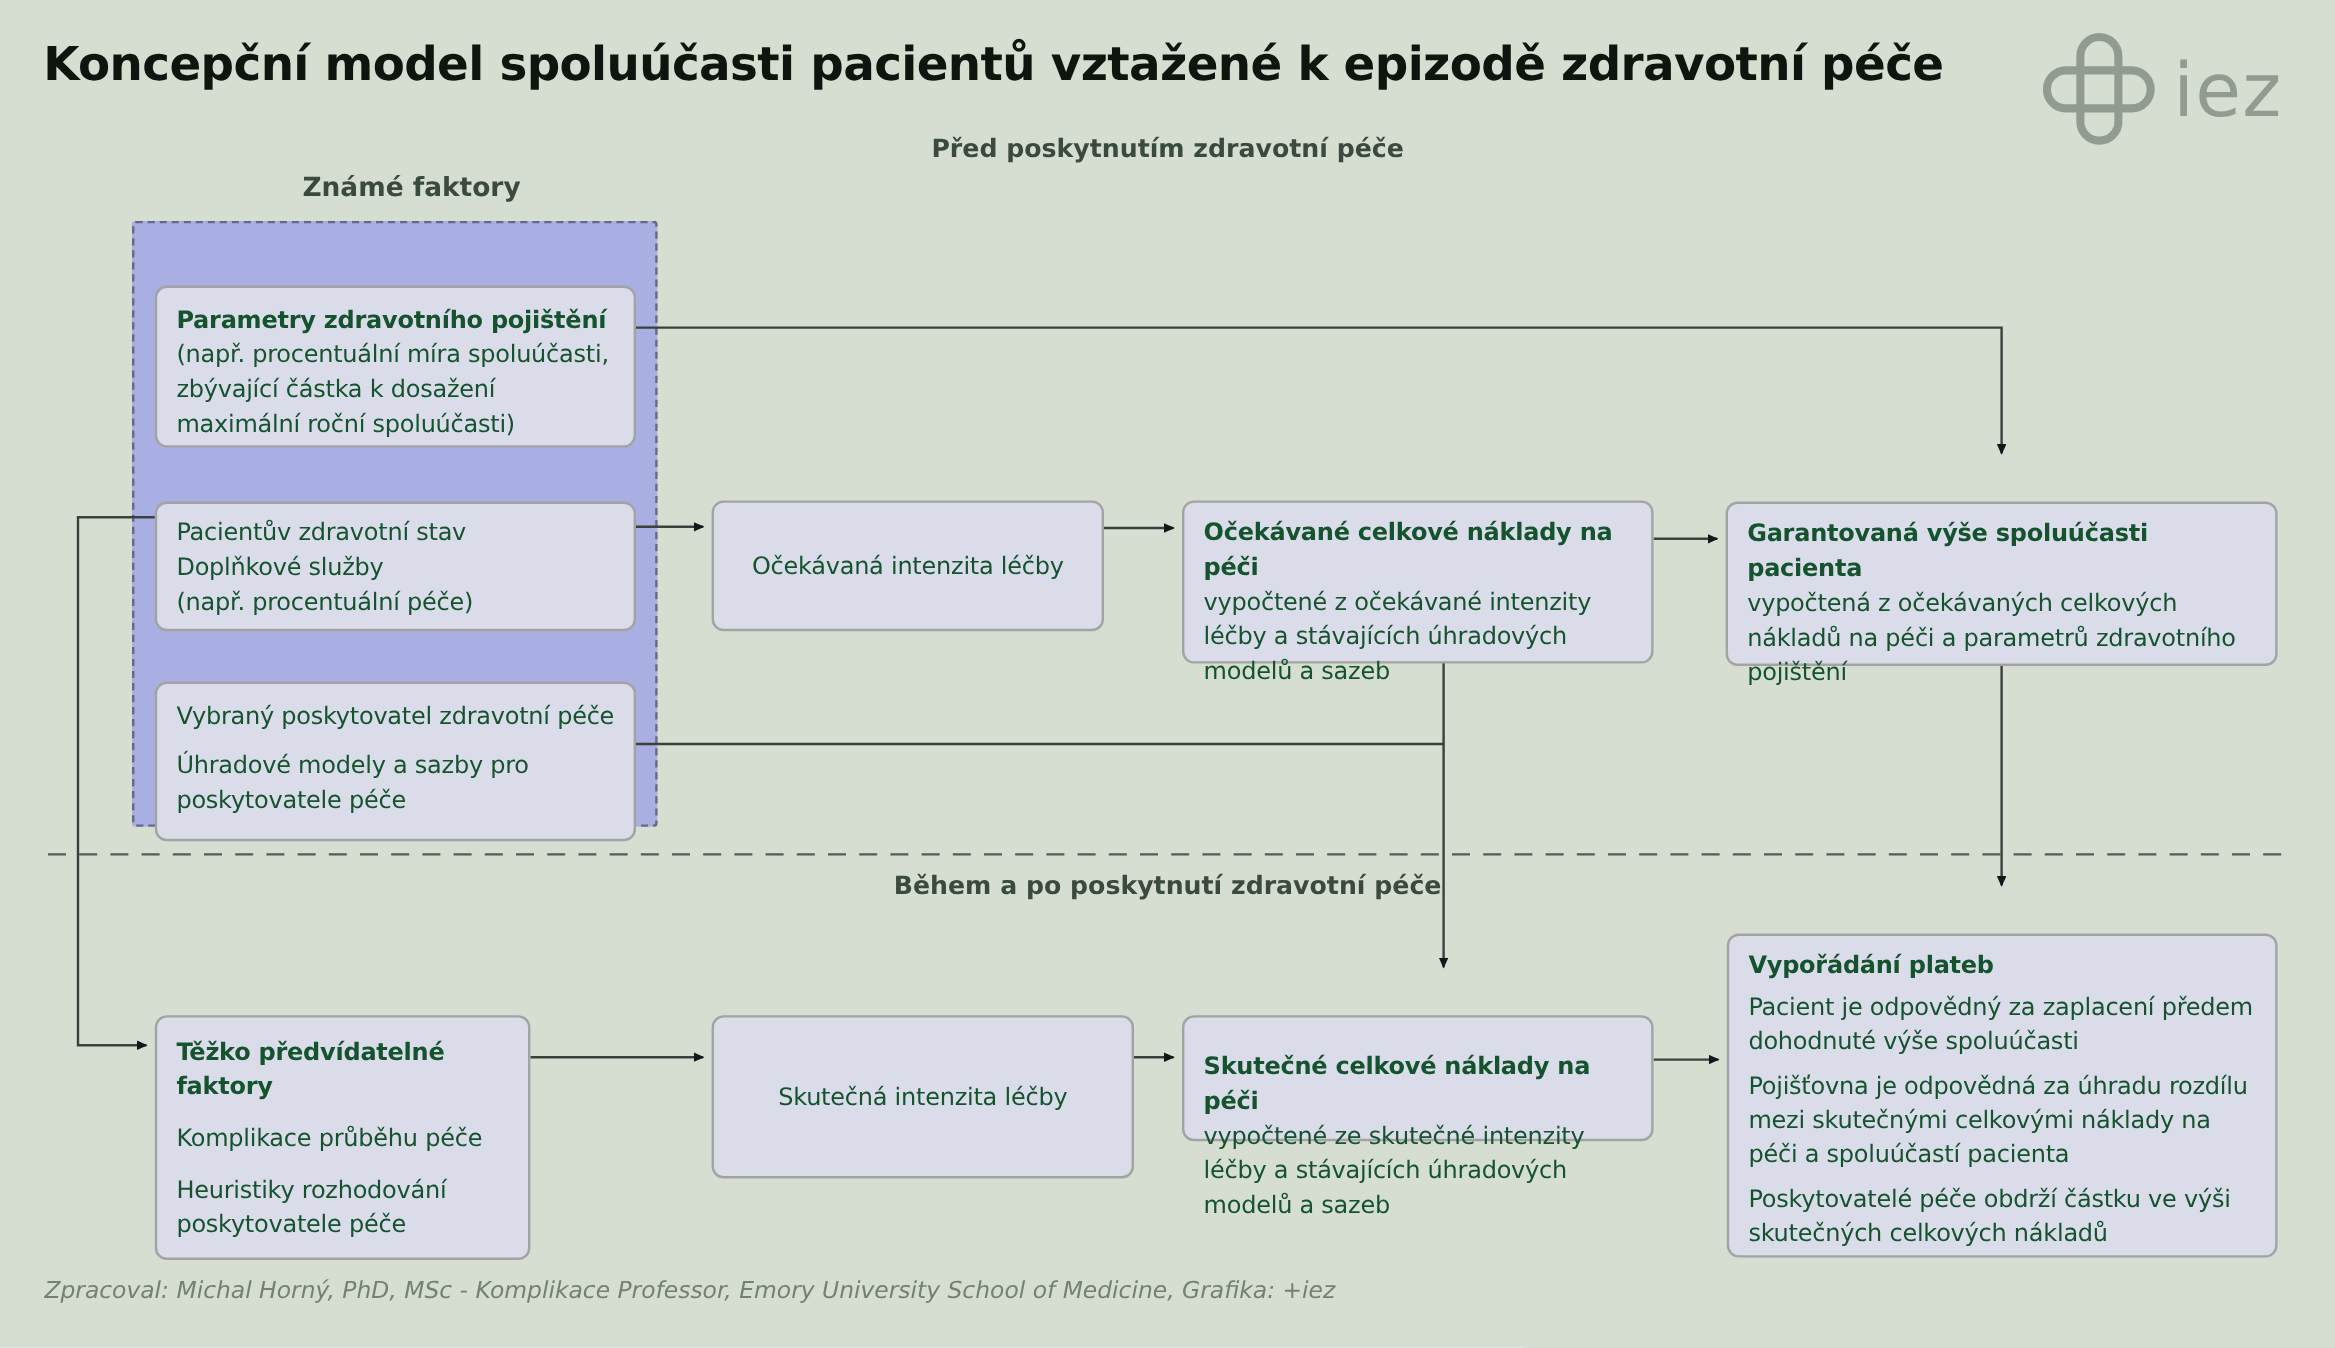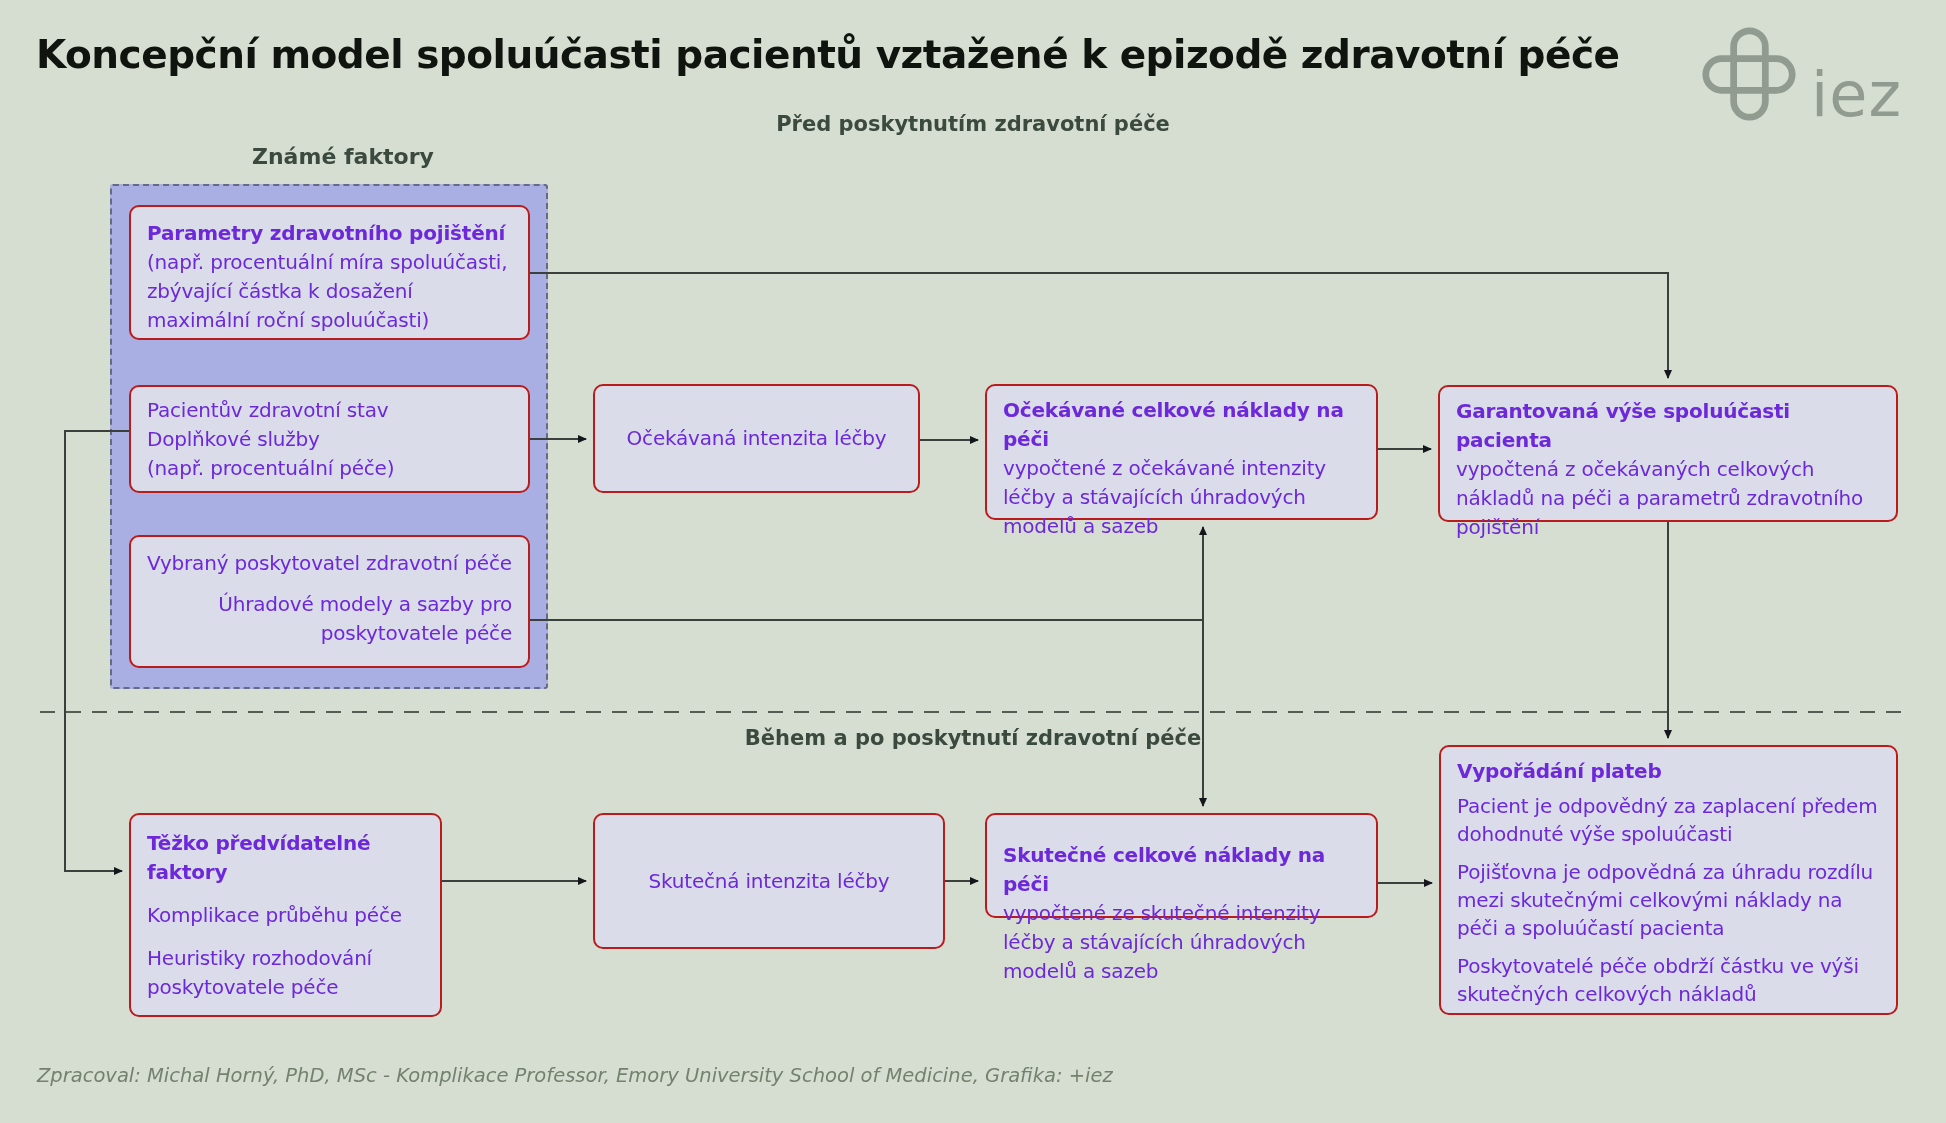--- a/index.html
+++ b/index.html
@@ -5,40 +5,41 @@
   html,body{margin:0;padding:0;}
   body{font-family:"DejaVu Sans","Liberation Sans",sans-serif;}
   #stage{
     position:relative;width:1946px;height:1123px;
     background:#d6ded2;overflow:hidden;
   }
   .page-title{
     position:absolute;left:36px;top:32px;
     font-size:39px;font-weight:600;color:#10140f;letter-spacing:-0.5px;
   }
-  .logo{position:absolute;right:44px;top:26px;display:flex;align-items:flex-end;gap:14px;}
+  .logo{position:absolute;right:44px;top:26px;display:flex;align-items:center;gap:14px;}
   .logo-text{font-size:62px;color:#929b90;font-weight:400;letter-spacing:1px;line-height:1;}
   .section-label{
     position:absolute;left:50%;transform:translateX(-50%);
     font-size:21px;font-weight:700;color:#3b4a3e;white-space:nowrap;
   }
   .group-label{
     position:absolute;left:252px;top:144px;
     font-size:22px;font-weight:700;color:#3b4a3e;
   }
   .group-box{
     position:absolute;left:110px;top:184px;width:438px;height:505px;
     background:#a9aee3;border:2px dashed #646984;border-radius:3px;
     box-sizing:border-box;
   }
   .node{
     position:absolute;box-sizing:border-box;
-    background:#dbdcea;border:2px solid #b91c1c;border-radius:10px;
-    padding:12px 16px;font-size:20px;line-height:29px;color:#6d28d9;
+    background:#dbdcea;border:2px solid #a3a3a3;border-radius:10px;
+    padding:12px 16px;font-size:20px;line-height:29px;color:#14532d;
     letter-spacing:-0.2px;
+    margin-top:33px;
   }
   .node .nt{font-weight:600;}
   .node p{margin:0 0 7px 0;}
   .node p:last-child{margin-bottom:0;}
   .node.center{display:flex;align-items:center;justify-content:center;text-align:center;}
   .footer-credit{
     position:absolute;left:37px;top:1064px;
     font-size:19.5px;font-style:italic;color:#75816f;
   }
   svg.overlay{position:absolute;left:0;top:0;pointer-events:none;}
@@ -95,21 +96,21 @@
   </div>
 
   <div class="node" style="left:129px;top:385px;width:401px;height:108px;padding-top:9px;">
     <span>Pacientův zdravotní stav</span><br>
     <span>Doplňkové služby</span><br>
     <span>(např. procentuální péče)</span>
   </div>
 
   <div class="node" style="left:129px;top:535px;width:401px;height:133px;">
     <p>Vybraný poskytovatel zdravotní péče</p>
-    <p style="margin-top:12px;text-align:right;">Úhradové modely a sazby pro poskytovatele péče</p>
+    <p style="margin-top:12px;">Úhradové modely a sazby pro poskytovatele péče</p>
   </div>
 
   <div class="node center" style="left:593px;top:384px;width:327px;height:109px;">
     <span>Očekávaná intenzita léčby</span>
   </div>
 
   <div class="node" style="left:985px;top:384px;width:393px;height:136px;padding-top:10px;">
     <span class="nt">Očekávané celkové náklady na péči</span><br>
     <span>vypočtené z očekávané intenzity léčby a stávajících úhradových modelů a sazeb</span>
   </div>

